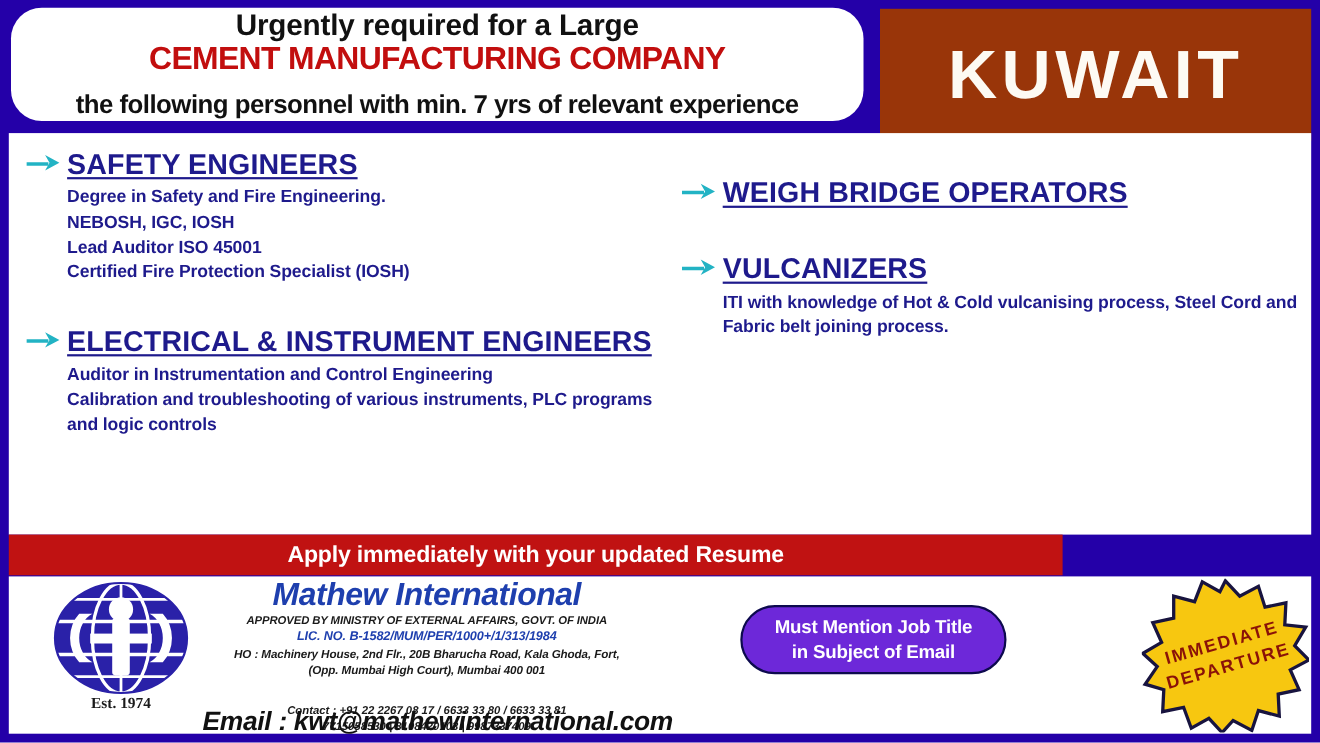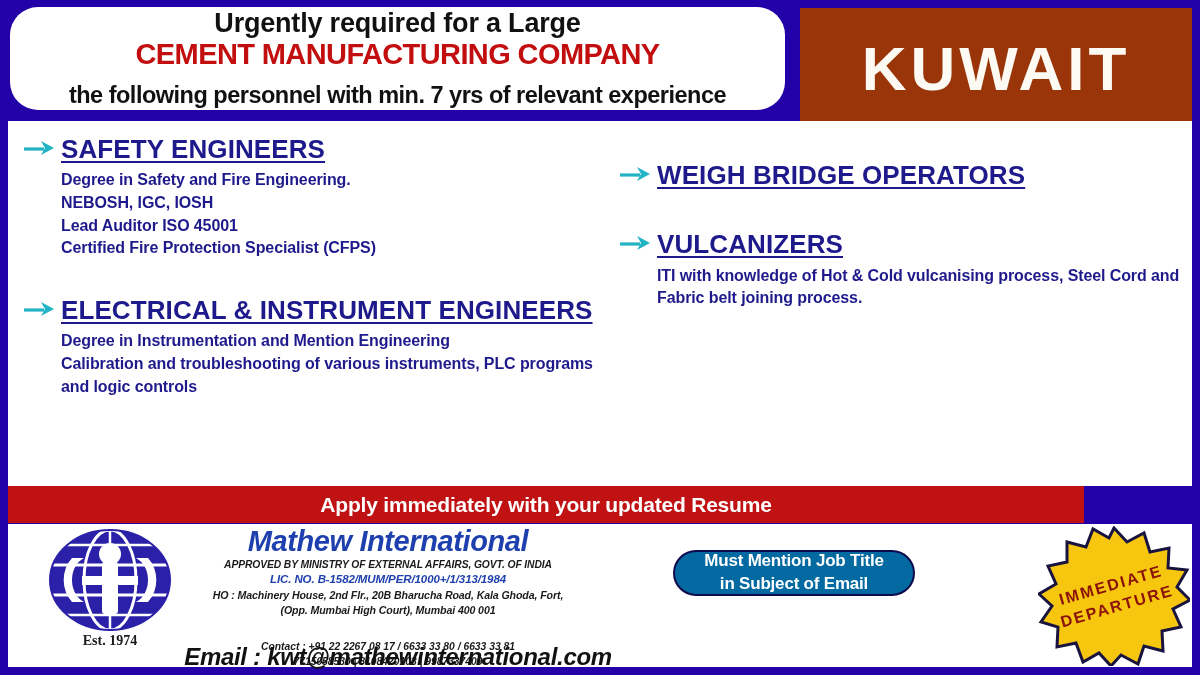--- a/index.html
+++ b/index.html
@@ -64,21 +64,21 @@
   }
   .job-lines { margin-top:3px; }
   .job-line {
     font-size:16px; font-weight:700; color:#1e1a8c;
     line-height:1.42; letter-spacing:-0.1px;
     font-family:"Liberation Sans", sans-serif;
   }
 
   
   #banner {
-    position:absolute; left:8px; top:486px; width:1076px; height:37px;
+    position:absolute; left:8px; top:486px; width:958px; height:37px;
     background:#c01212; display:flex; align-items:center; justify-content:center;
   }
   #banner-text {
     font-size:21px; font-weight:700; color:#ffffff; letter-spacing:-0.2px;
     font-family:"Liberation Sans", sans-serif;
   }
 
   
   #footer {
     position:absolute; left:8px; top:524px; width:1184px; height:143px;
@@ -111,22 +111,22 @@
     line-height:1.4; font-family:"Liberation Sans", sans-serif;
   }
 
   #email-line {
     position:absolute; left:155px; top:119px; width:470px; text-align:center;
     font-size:24px; font-weight:700; font-style:italic; color:#111111;
     letter-spacing:-0.3px; font-family:"Liberation Sans", sans-serif;
   }
 
   #subject-pill {
-    position:absolute; left:665px; top:26px; width:242px; height:46px;
-    background:#0369a1; border:2px solid #0d0a4e; border-radius:32px;
+    position:absolute; left:665px; top:26px; width:242px; height:63px;
+    background:#6d28d9; border:2px solid #0d0a4e; border-radius:32px;
     display:flex; flex-direction:column; align-items:center; justify-content:center;
   }
   .pill-line {
     font-size:17px; font-weight:700; color:#ffffff; line-height:1.35;
     letter-spacing:-0.2px; font-family:"Liberation Sans", sans-serif;
   }
 
   #burst { position:absolute; left:1030px; top:2px; width:152px; height:140px; }
   #burst svg { position:absolute; left:0; top:0; }
   #burst-text {
@@ -165,34 +165,34 @@
         <svg width="32" height="18" viewBox="0 0 32 18">
           <path d="M0 10 L20 10" stroke="#22b3c4" stroke-width="3.2" fill="none"></path>
           <path d="M17 2 L30 9 L17 16 L21 9 Z" fill="#22b3c4"></path>
         </svg>
       </span>
       <span class="job-title">SAFETY ENGINEERS</span>
       <div class="job-lines">
         <div class="job-line">Degree in Safety and Fire Engineering.</div>
         <div class="job-line">NEBOSH, IGC, IOSH</div>
         <div class="job-line">Lead Auditor ISO 45001</div>
-        <div class="job-line">Certified Fire Protection Specialist (CFPS)</div>
+        <div class="job-line">Certified Fire Protection Specialist (IOSH)</div>
       </div>
     </div>
 
     <div class="job" style="margin-top:34px;">
       <span class="arrow">
         <svg width="32" height="18" viewBox="0 0 32 18">
           <path d="M0 10 L20 10" stroke="#22b3c4" stroke-width="3.2" fill="none"></path>
           <path d="M17 2 L30 9 L17 16 L21 9 Z" fill="#22b3c4"></path>
         </svg>
       </span>
       <span class="job-title">ELECTRICAL &amp; INSTRUMENT ENGINEERS</span>
       <div class="job-lines">
-        <div class="job-line">Degree in Instrumentation and Mention Engineering</div>
+        <div class="job-line">Auditor in Instrumentation and Control Engineering</div>
         <div class="job-line">Calibration and troubleshooting of various instruments, PLC programs and logic controls</div>
       </div>
     </div>
 
   </div>
 
   <div class="col" id="col-right" style="top:38px;">
 
     <div class="job">
       <span class="arrow">

